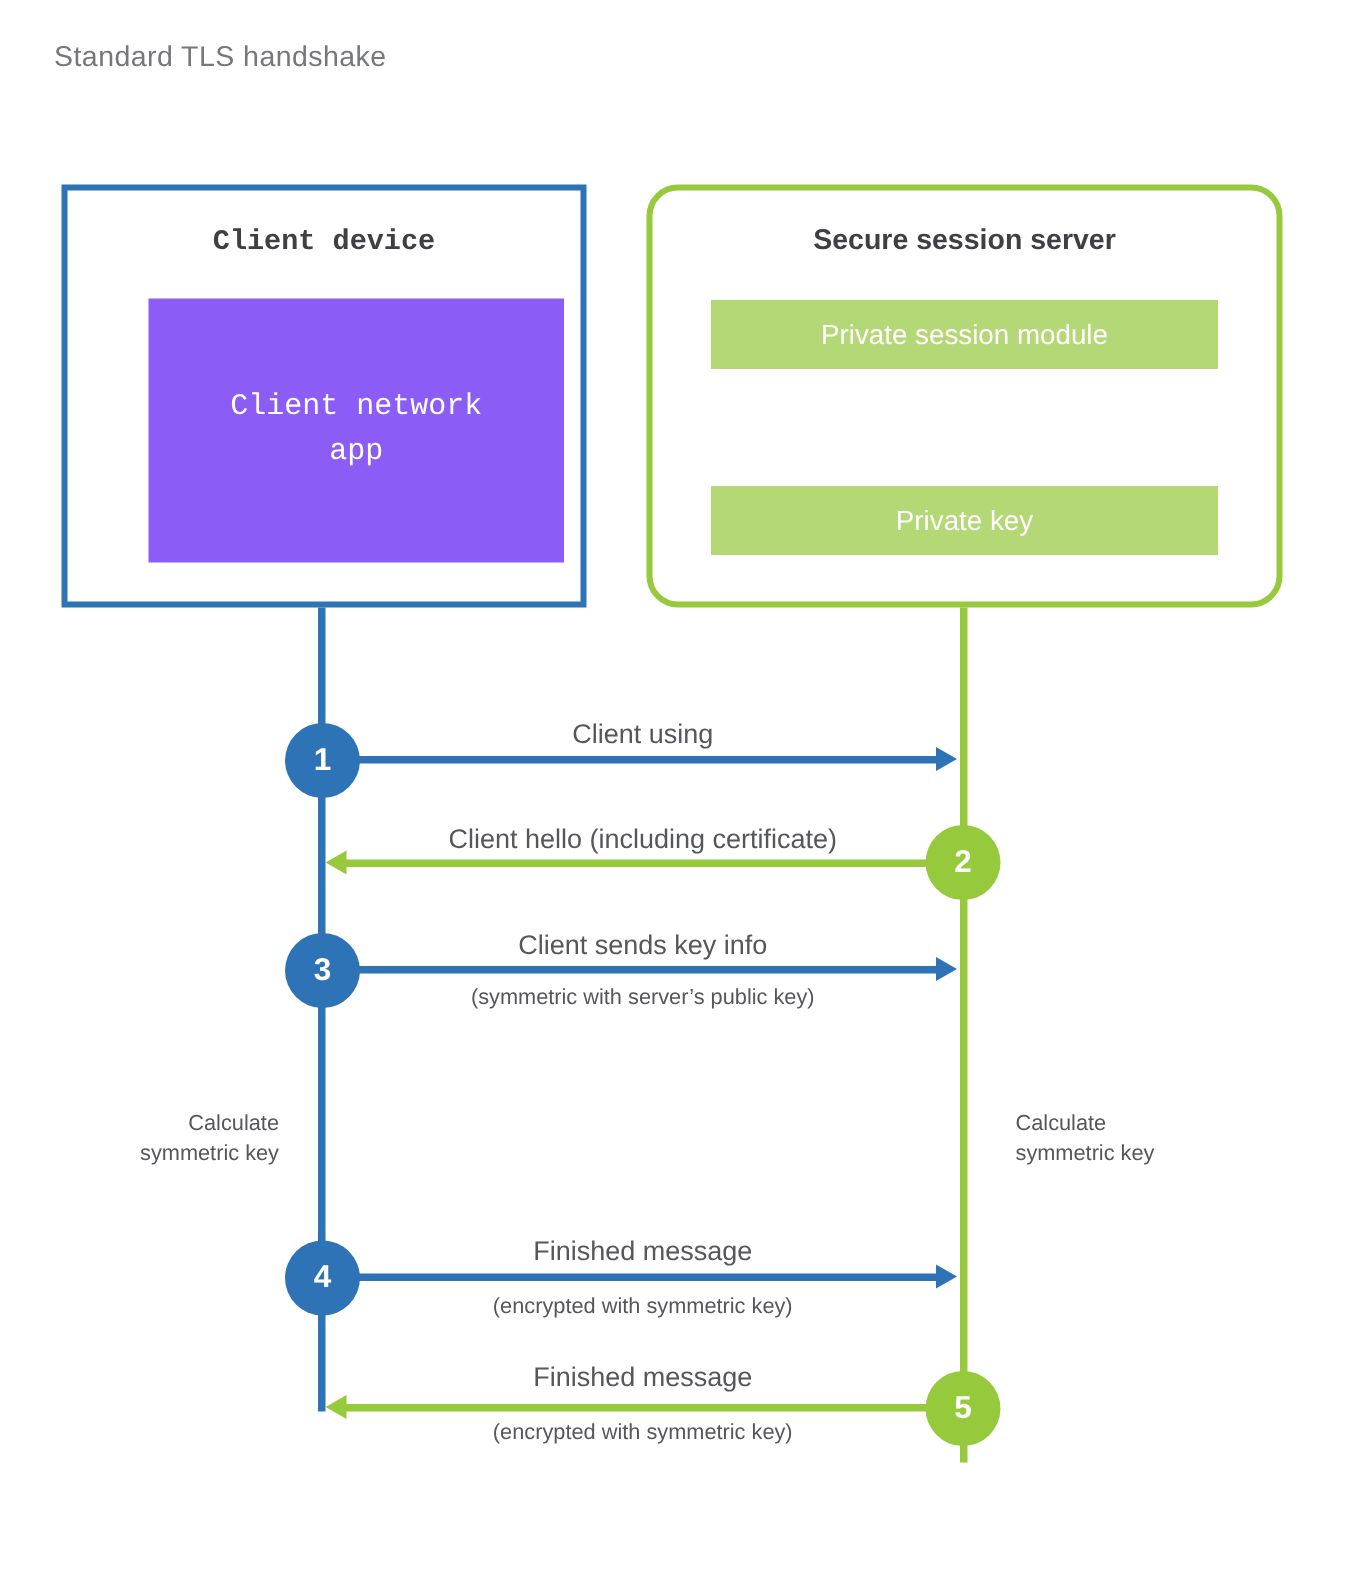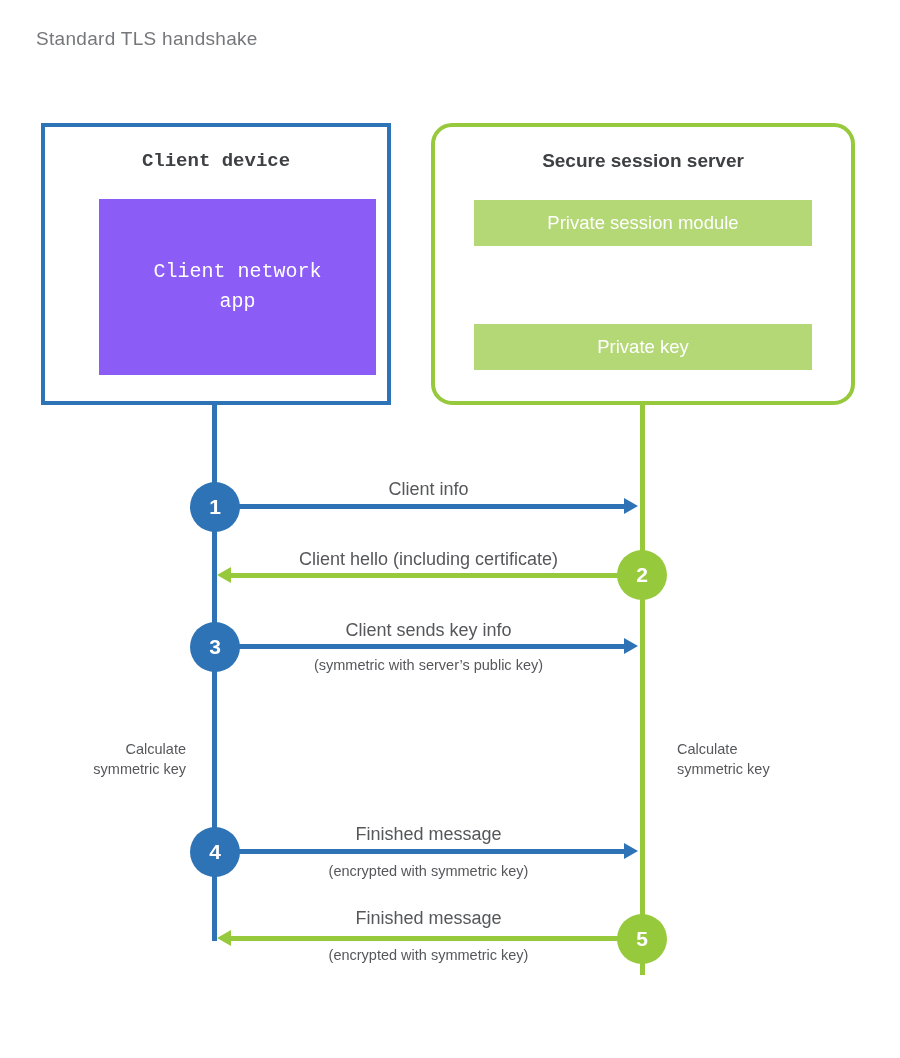--- a/index.html
+++ b/index.html
@@ -145,21 +145,21 @@
 
   <div class="actor-box server-box">
     <div class="actor-title">Secure session server</div>
     <div class="module-bar bar-0">Private session module</div>
     <div class="module-bar bar-2">Private key</div>
   </div>
 
   <div class="lifeline blue"></div>
   <div class="lifeline green"></div>
 
-  <div class="msg-label" style="top:479px;">Client info</div>
+  <div class="msg-label" style="top:479px;">Client using</div>
   <div class="msg-arrow right" style="top:504px;">
     <div class="shaft"></div>
     <div class="head"></div>
   </div>
   <div class="step-circle blue" style="top:482px;">1</div>
 
   <div class="msg-label" style="top:549px;">Client hello (including certificate)</div>
   <div class="msg-arrow left" style="top:573px;">
     <div class="shaft"></div>
     <div class="head"></div>

